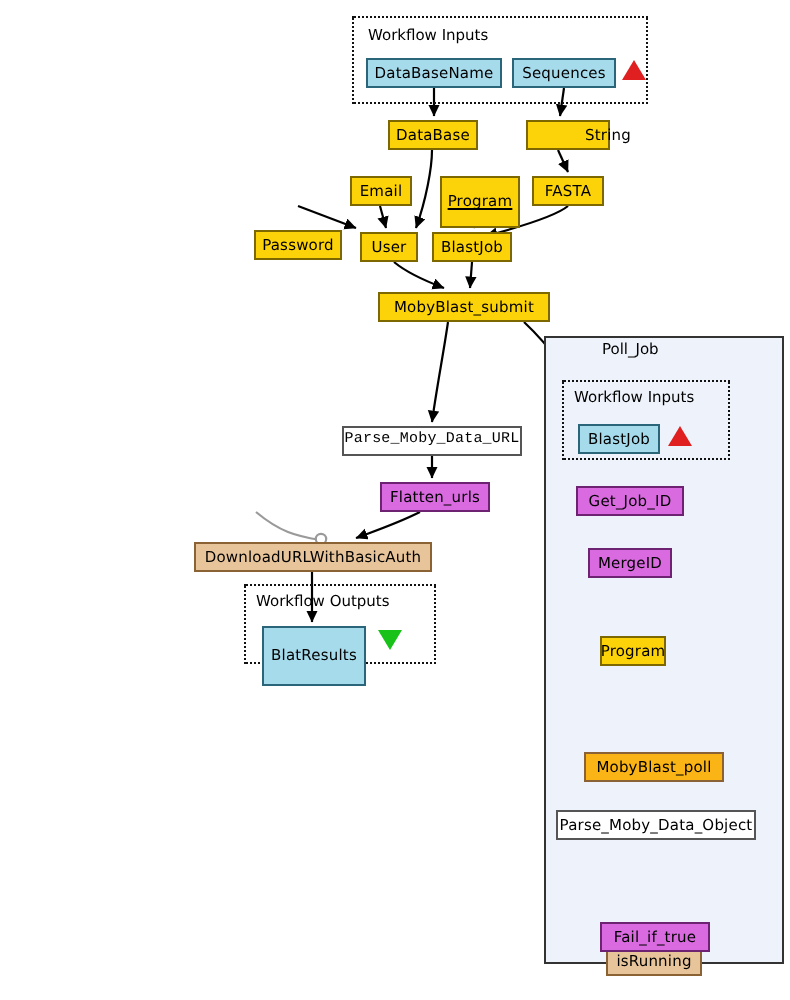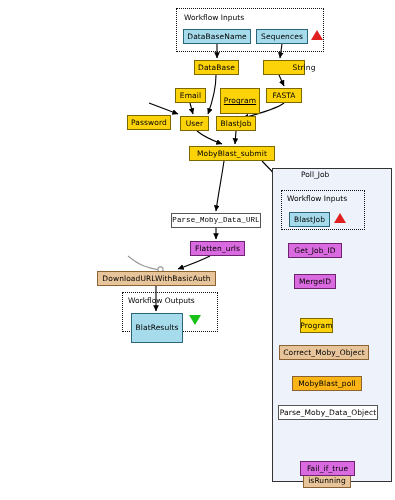--- a/index.html
+++ b/index.html
@@ -94,21 +94,20 @@
   <div class="node n-yellow" style="left:216px;top:116px;width:40px;height:15px;">BlastJob</div>
   <div class="node n-yellow" style="left:189px;top:146px;width:86px;height:15px;">MobyBlast_submit</div>
   <div class="node n-white" style="left:171px;top:213px;width:90px;height:15px;font-family:Liberation Mono, monospace;">Parse_Moby_Data_URL</div>
   <div class="node n-magenta" style="left:190px;top:241px;width:55px;height:15px;">Flatten_urls</div>
   <div class="node n-tan" style="left:97px;top:271px;width:119px;height:15px;">DownloadURLWithBasicAuth</div>
   <div class="node n-blue" style="left:131px;top:313px;width:52px;height:30px;">BlatResults</div>
   <div class="node n-blue" style="left:289px;top:212px;width:41px;height:15px;">BlastJob</div>
   <div class="node n-magenta" style="left:288px;top:243px;width:54px;height:15px;">Get_Job_ID</div>
   <div class="node n-magenta" style="left:294px;top:274px;width:42px;height:15px;">MergeID</div>
   <div class="node n-yellow" style="left:300px;top:318px;width:33px;height:15px;">Program</div>
-  <div class="node n-tan" style="left:279px;top:345px;width:90px;height:15px;">Correct_Moby_Object</div>
   <div class="node n-orange" style="left:292px;top:376px;width:70px;height:15px;">MobyBlast_poll</div>
   <div class="node n-white" style="left:278px;top:405px;width:100px;height:15px;">Parse_Moby_Data_Object</div>
   <div class="node n-tan" style="left:303px;top:433px;width:48px;height:15px;margin-top:40px;">isRunning</div>
   <div class="node n-magenta" style="left:300px;top:461px;width:55px;height:15px;">Fail_if_true</div>
 
   <div class="tri tri-up" style="left:311px;top:30px;"></div>
   <div class="tri tri-up" style="left:334px;top:213px;"></div>
   <div class="tri tri-down" style="left:189px;top:315px;"></div>
 
 </div>

